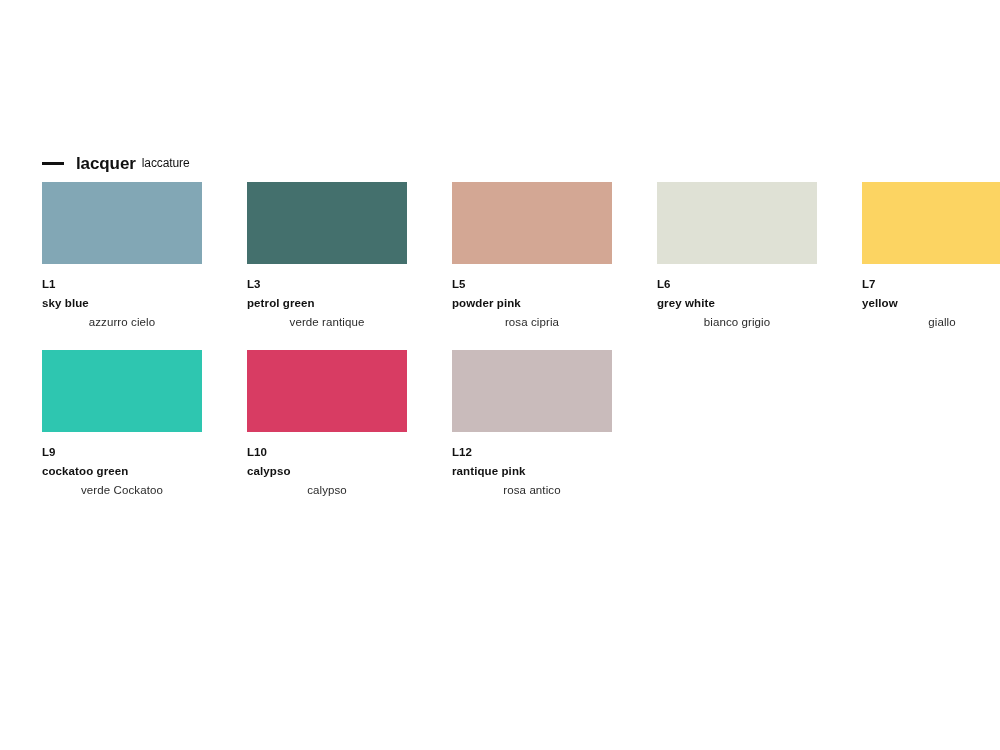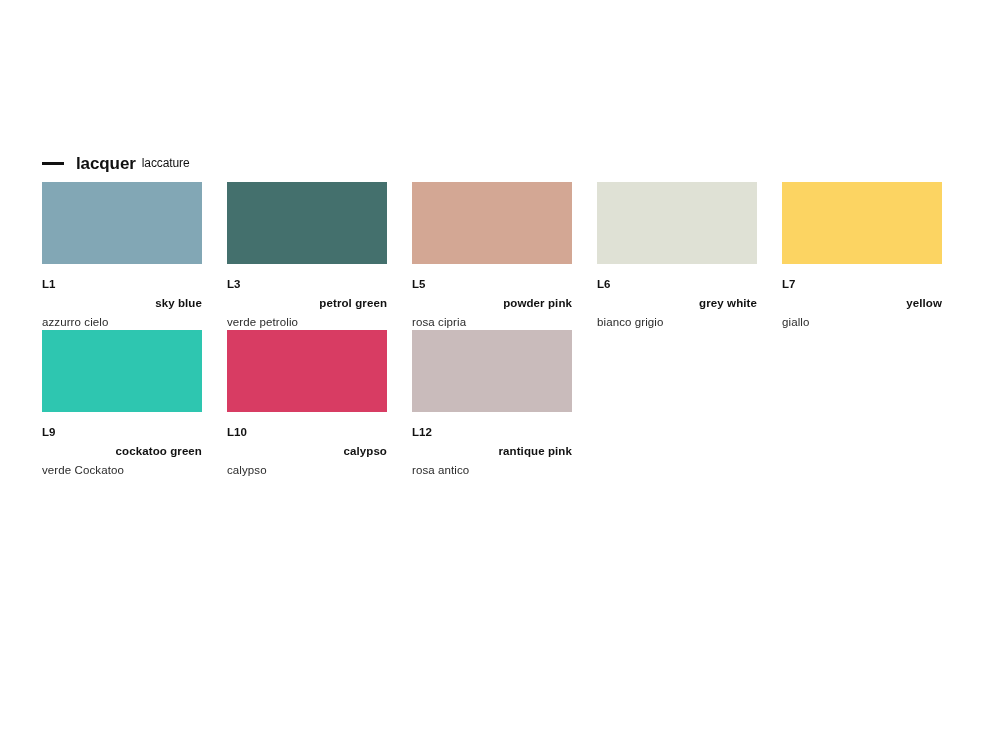--- a/index.html
+++ b/index.html
@@ -62,20 +62,21 @@
   
   .swatch-grid {
     position: absolute;
     left: 42px;
     top: 138px;
     width: 920px;
     display: grid;
     grid-template-columns: repeat(5, 185px);
     column-gap: 0px;
     row-gap: 0px;
+    gap: 20px;
   }
   .swatch-cell {
     width: 185px;
     height: 148px;
     box-sizing: border-box;
     padding-right: 25px;
   }
   .swatch-chip {
     width: 160px;
     height: 82px;
@@ -89,29 +90,29 @@
     color: #111111;
     letter-spacing: 0.1px;
   }
   .swatch-name-en {
     font-size: 11.5px;
     font-weight: bold;
     line-height: 1;
     margin-top: 7px;
     color: #111111;
     letter-spacing: 0.1px;
-    text-align: right;
   }
   .swatch-name-it {
     font-size: 11.5px;
     font-weight: normal;
     line-height: 1;
     margin-top: 8px;
     color: #2b2b2b;
     letter-spacing: 0.1px;
+    text-align: center;
   }
 </style>
 </head>
 <body>
 
 <div class="page">
 
   <div class="section-header">
     <span class="header-rule"></span>
     <span class="header-title-bold">lacquer</span>
@@ -122,21 +123,21 @@
       <div class="swatch-cell">
         <div class="swatch-chip" style="background: rgb(130, 167, 181);"></div>
         <div class="swatch-code">L1</div>
         <div class="swatch-name-en">sky blue</div>
         <div class="swatch-name-it">azzurro cielo</div>
       </div>
       <div class="swatch-cell">
         <div class="swatch-chip" style="background: rgb(68, 112, 109);"></div>
         <div class="swatch-code">L3</div>
         <div class="swatch-name-en">petrol green</div>
-        <div class="swatch-name-it">verde petrolio</div>
+        <div class="swatch-name-it">verde rantique</div>
       </div>
       <div class="swatch-cell">
         <div class="swatch-chip" style="background: rgb(211, 167, 148);"></div>
         <div class="swatch-code">L5</div>
         <div class="swatch-name-en">powder pink</div>
         <div class="swatch-name-it">rosa cipria</div>
       </div>
       <div class="swatch-cell">
         <div class="swatch-chip" style="background: rgb(223, 225, 213);"></div>
         <div class="swatch-code">L6</div>

